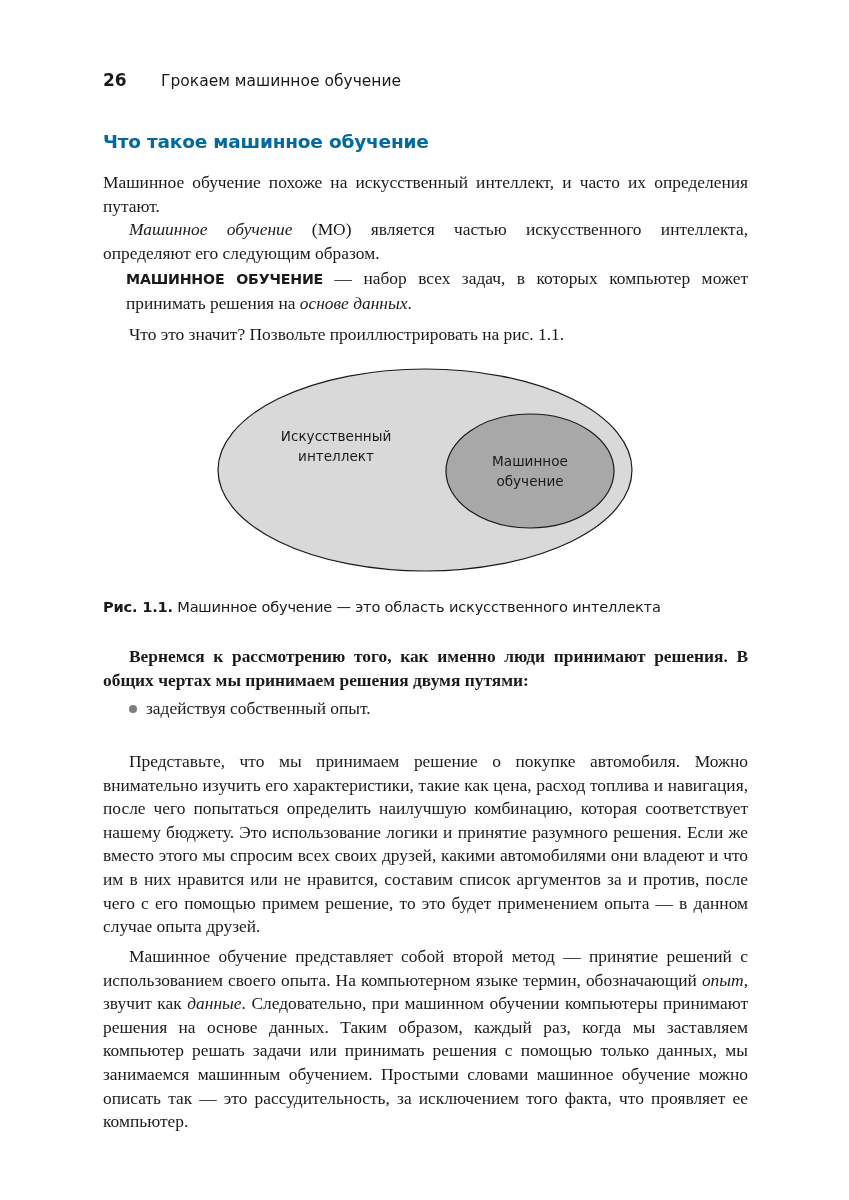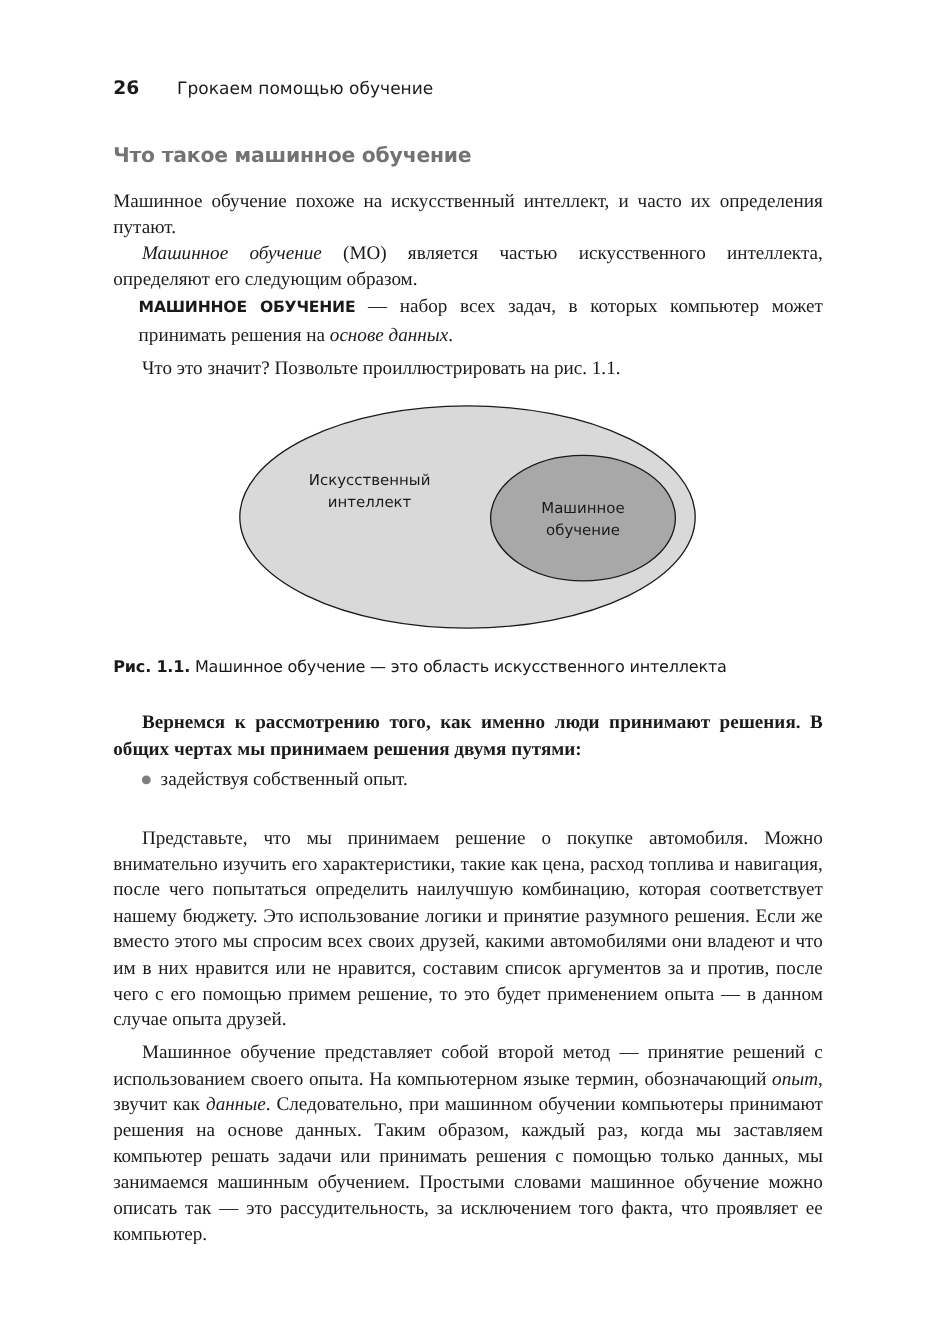--- a/index.html
+++ b/index.html
@@ -1,20 +1,20 @@
 <!DOCTYPE html>
 <html><head>
 <meta charset="utf-8">
 <style>
   html, body { margin: 0; padding: 0; background: #ffffff; }
   body { width: 849px; height: 1200px; position: relative; overflow: hidden; color: #1a1a1a; }
   .page { position: absolute; left: 103px; top: 0; width: 645px; }
   .running-head { position: absolute; top: 70px; left: 0; font-family: "DejaVu Sans", sans-serif; font-size: 15.5px; color: #1a1a1a; }
   .running-head .num { font-weight: bold; font-size: 17px; display: inline-block; width: 58px; }
-  .section-title { position: absolute; top: 131px; left: 0; font-family: "DejaVu Sans", sans-serif; font-weight: bold; font-size: 18.5px; color: #737373; letter-spacing: -0.2px; }
+  .section-title { position: absolute; top: 131px; left: 0; font-family: "DejaVu Sans", sans-serif; font-weight: bold; font-size: 18.5px; color: #0369a1; letter-spacing: -0.2px; }
   .body { font-family: "Liberation Serif", serif; font-size: 17.4px; line-height: 23.6px; text-align: justify; hyphens: manual; }
   .p { margin: 0; }
   .indent { text-indent: 26px; }
   .block1 { position: absolute; top: 171px; left: 0; width: 645px; }
   .definition { position: absolute; top: 267px; left: 23px; width: 622px; }
   .definition .term { font-family: "DejaVu Sans", sans-serif; font-weight: bold; font-size: 14.2px; letter-spacing: -0.2px; }
   .question { position: absolute; top: 323px; left: 26px; width: 619px; }
   .figure { position: absolute; top: 365px; left: 114px; width: 420px; height: 212px; }
   .figure svg { display: block; }
   .fig-label { font-family: "DejaVu Sans", sans-serif; font-size: 13.6px; fill: #1a1a1a; }
@@ -27,21 +27,21 @@
   .block3 { position: absolute; top: 750px; left: 0; width: 645px; }
   .block4 { position: absolute; top: 929px; left: 0; width: 645px; margin-top: 16px; }
   em { font-style: italic; }
 </style>
 </head>
 <body>
 
 <div class="page">
 
   <div class="running-head">
-    <span class="num">26</span><span>Грокаем помощью обучение</span>
+    <span class="num">26</span><span>Грокаем машинное обучение</span>
   </div>
 
   <div class="section-title">Что такое машинное обучение</div>
 
   <div class="block1 body">
     <p class="p">Машинное обучение похоже на искусственный интеллект, и часто их определения путают.</p>
     <p class="p indent"><em>Машинное обучение</em><span> (МО) является частью искусственного интеллекта, определяют его следующим образом.</span></p>
   </div>
 
   <div class="definition body">

